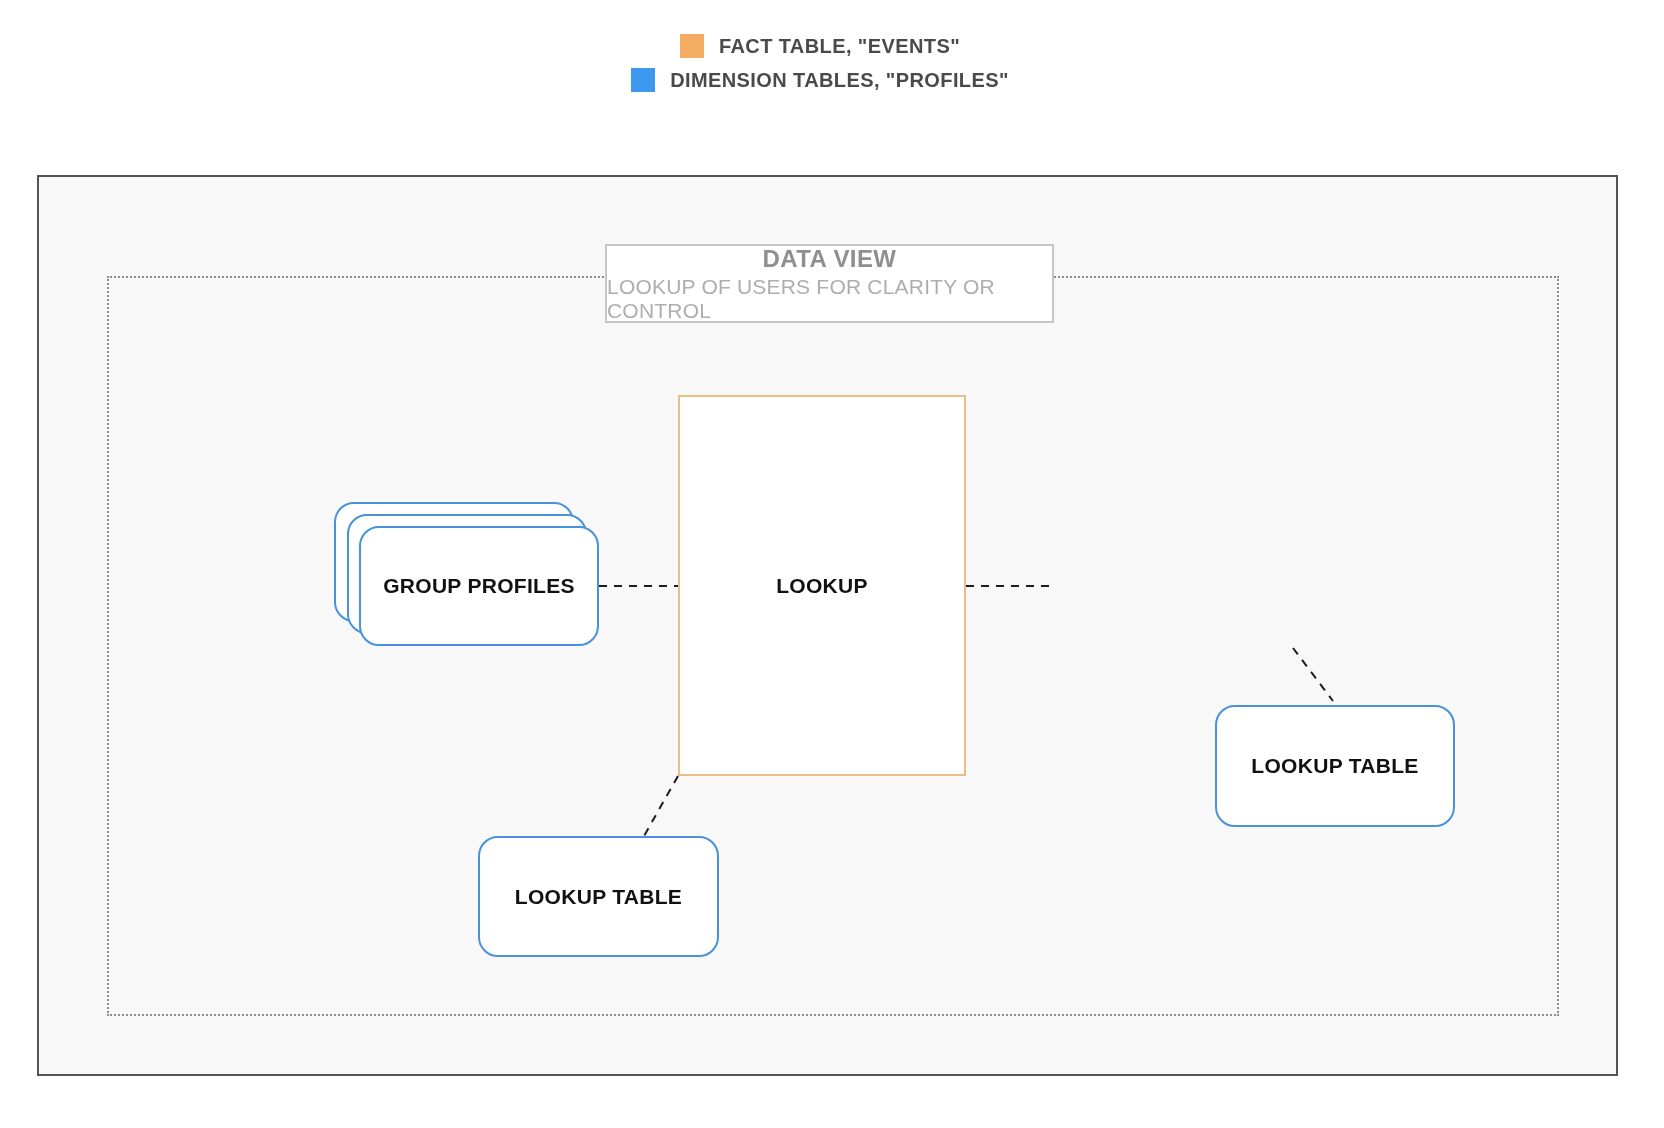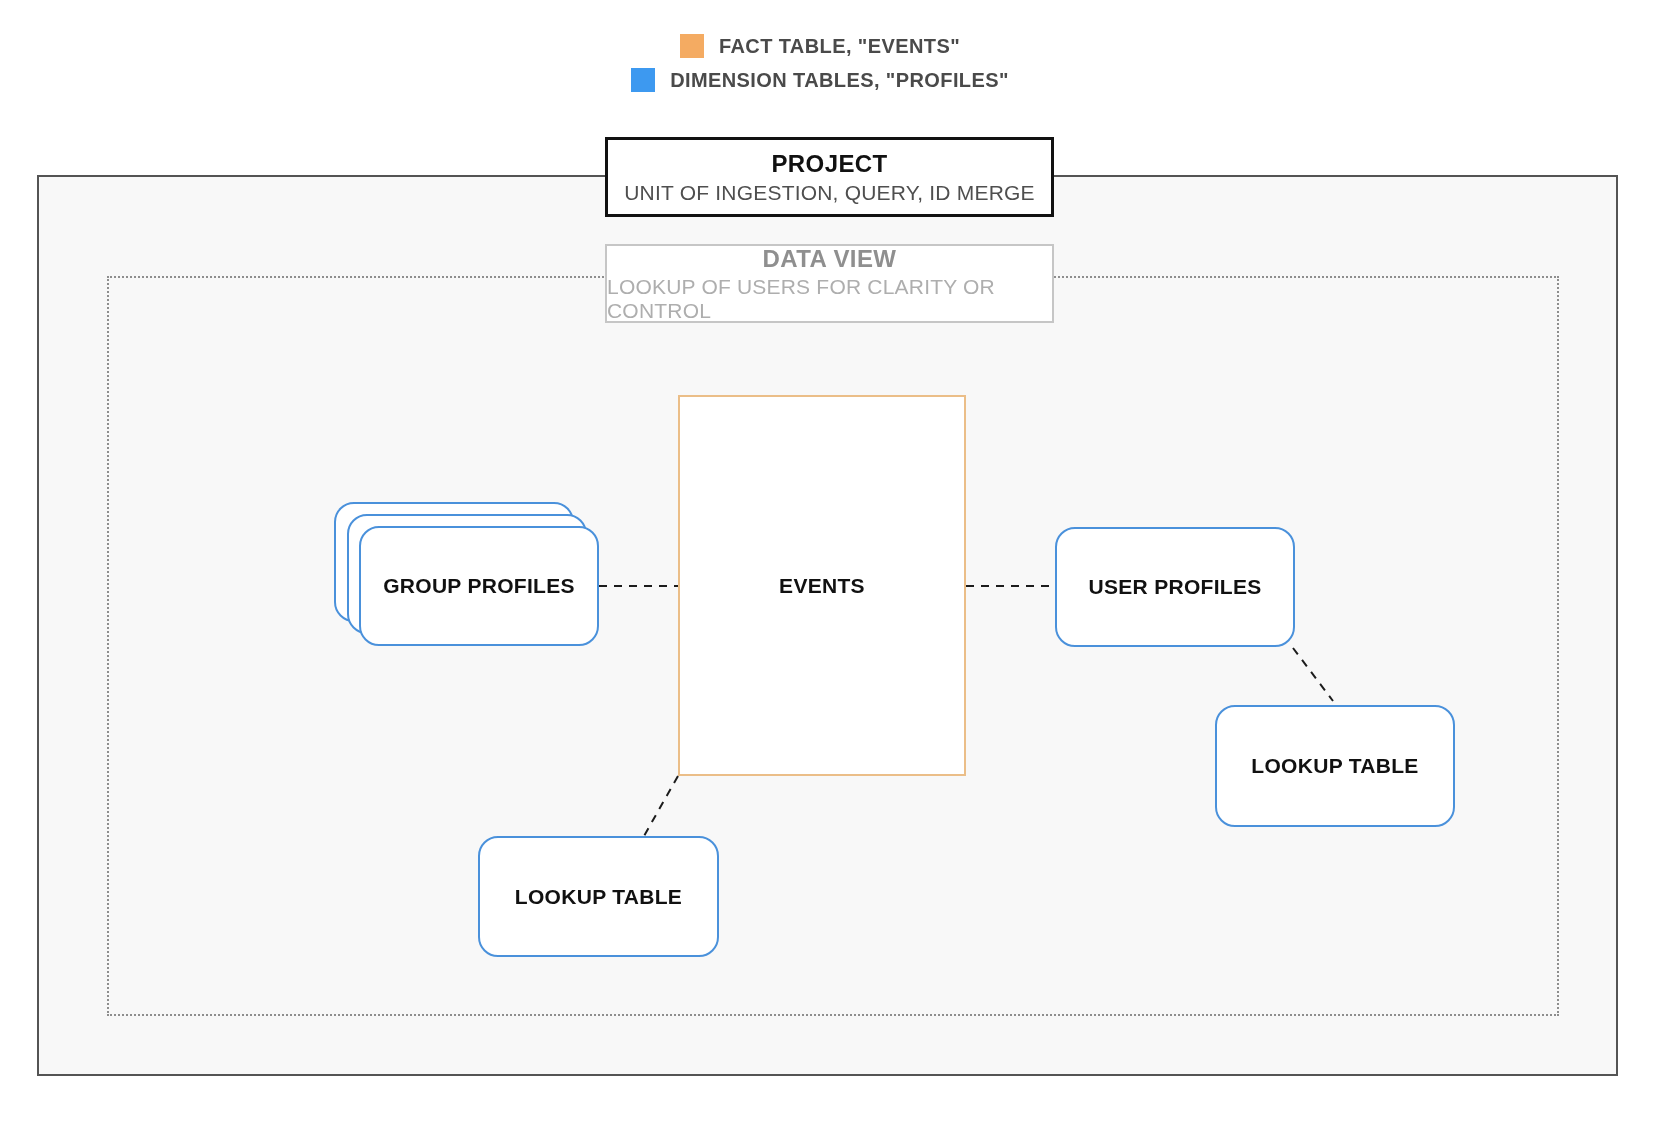--- a/index.html
+++ b/index.html
@@ -138,43 +138,36 @@
   <div class="outer-rect"></div>
   <div class="dotted-rect"></div>
 
   <svg class="connectors" viewBox="0 0 1664 1128" xmlns="http://www.w3.org/2000/svg">
     <line x1="599" y1="586" x2="678" y2="586"></line>
     <line x1="966" y1="586" x2="1055" y2="586"></line>
     <line x1="1293" y1="648" x2="1333" y2="701"></line>
     <line x1="678" y1="776" x2="644" y2="836"></line>
   </svg>
 
-  <div class="project-box">
-    <div class="project-title">PROJECT</div>
-    <div class="project-subtitle">UNIT OF INGESTION, QUERY, ID MERGE</div>
-  </div>
 
   <div class="dataview-box">
     <div class="dataview-title">DATA VIEW</div>
     <div class="dataview-subtitle">LOOKUP OF USERS FOR CLARITY OR CONTROL</div>
   </div>
 
   <div class="node events-node">
-    <span class="node-label">EVENTS</span>
+    <span class="node-label">LOOKUP</span>
   </div>
 
   <div class="stack-card stack-back2"></div>
   <div class="stack-card stack-back1"></div>
   <div class="stack-card stack-front">
     <span class="node-label">GROUP PROFILES</span>
   </div>
 
-  <div class="node blue-card user-profiles-node">
-    <span class="node-label">USER PROFILES</span>
-  </div>
 
   <div class="node blue-card lookup-right-node">
     <span class="node-label">LOOKUP TABLE</span>
   </div>
 
   <div class="node blue-card lookup-left-node">
     <span class="node-label">LOOKUP TABLE</span>
   </div>
 
 </div>

